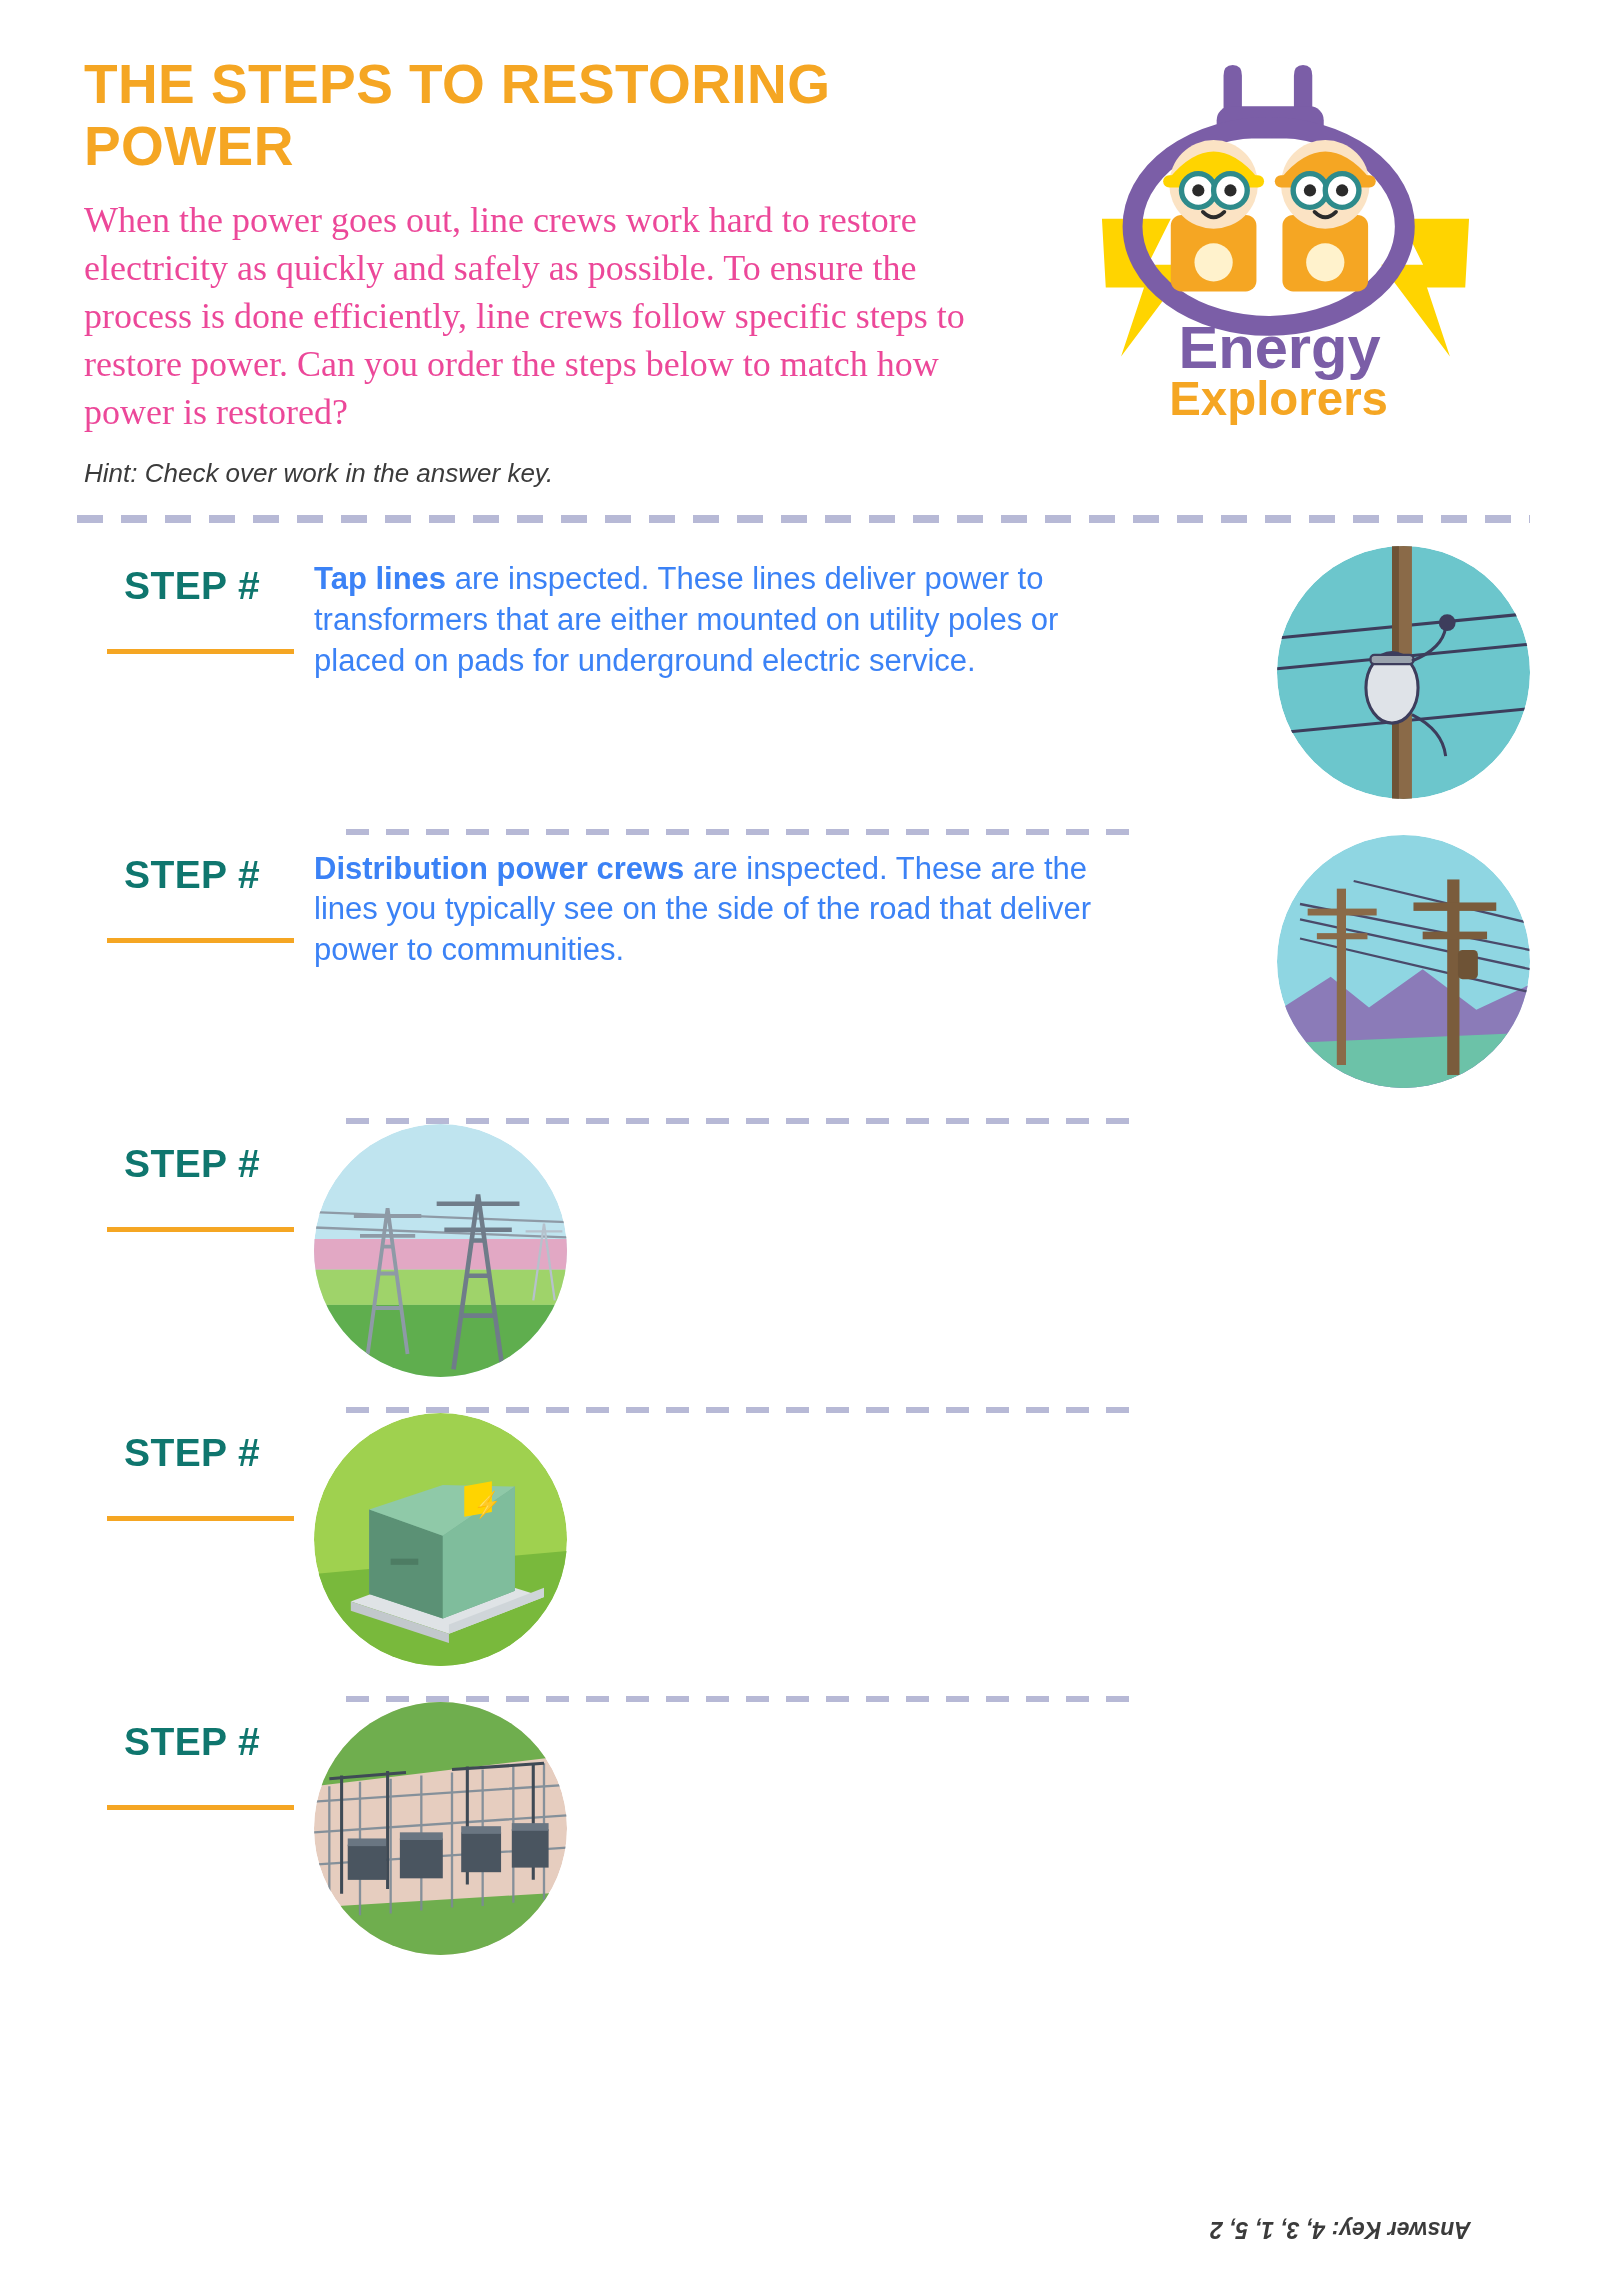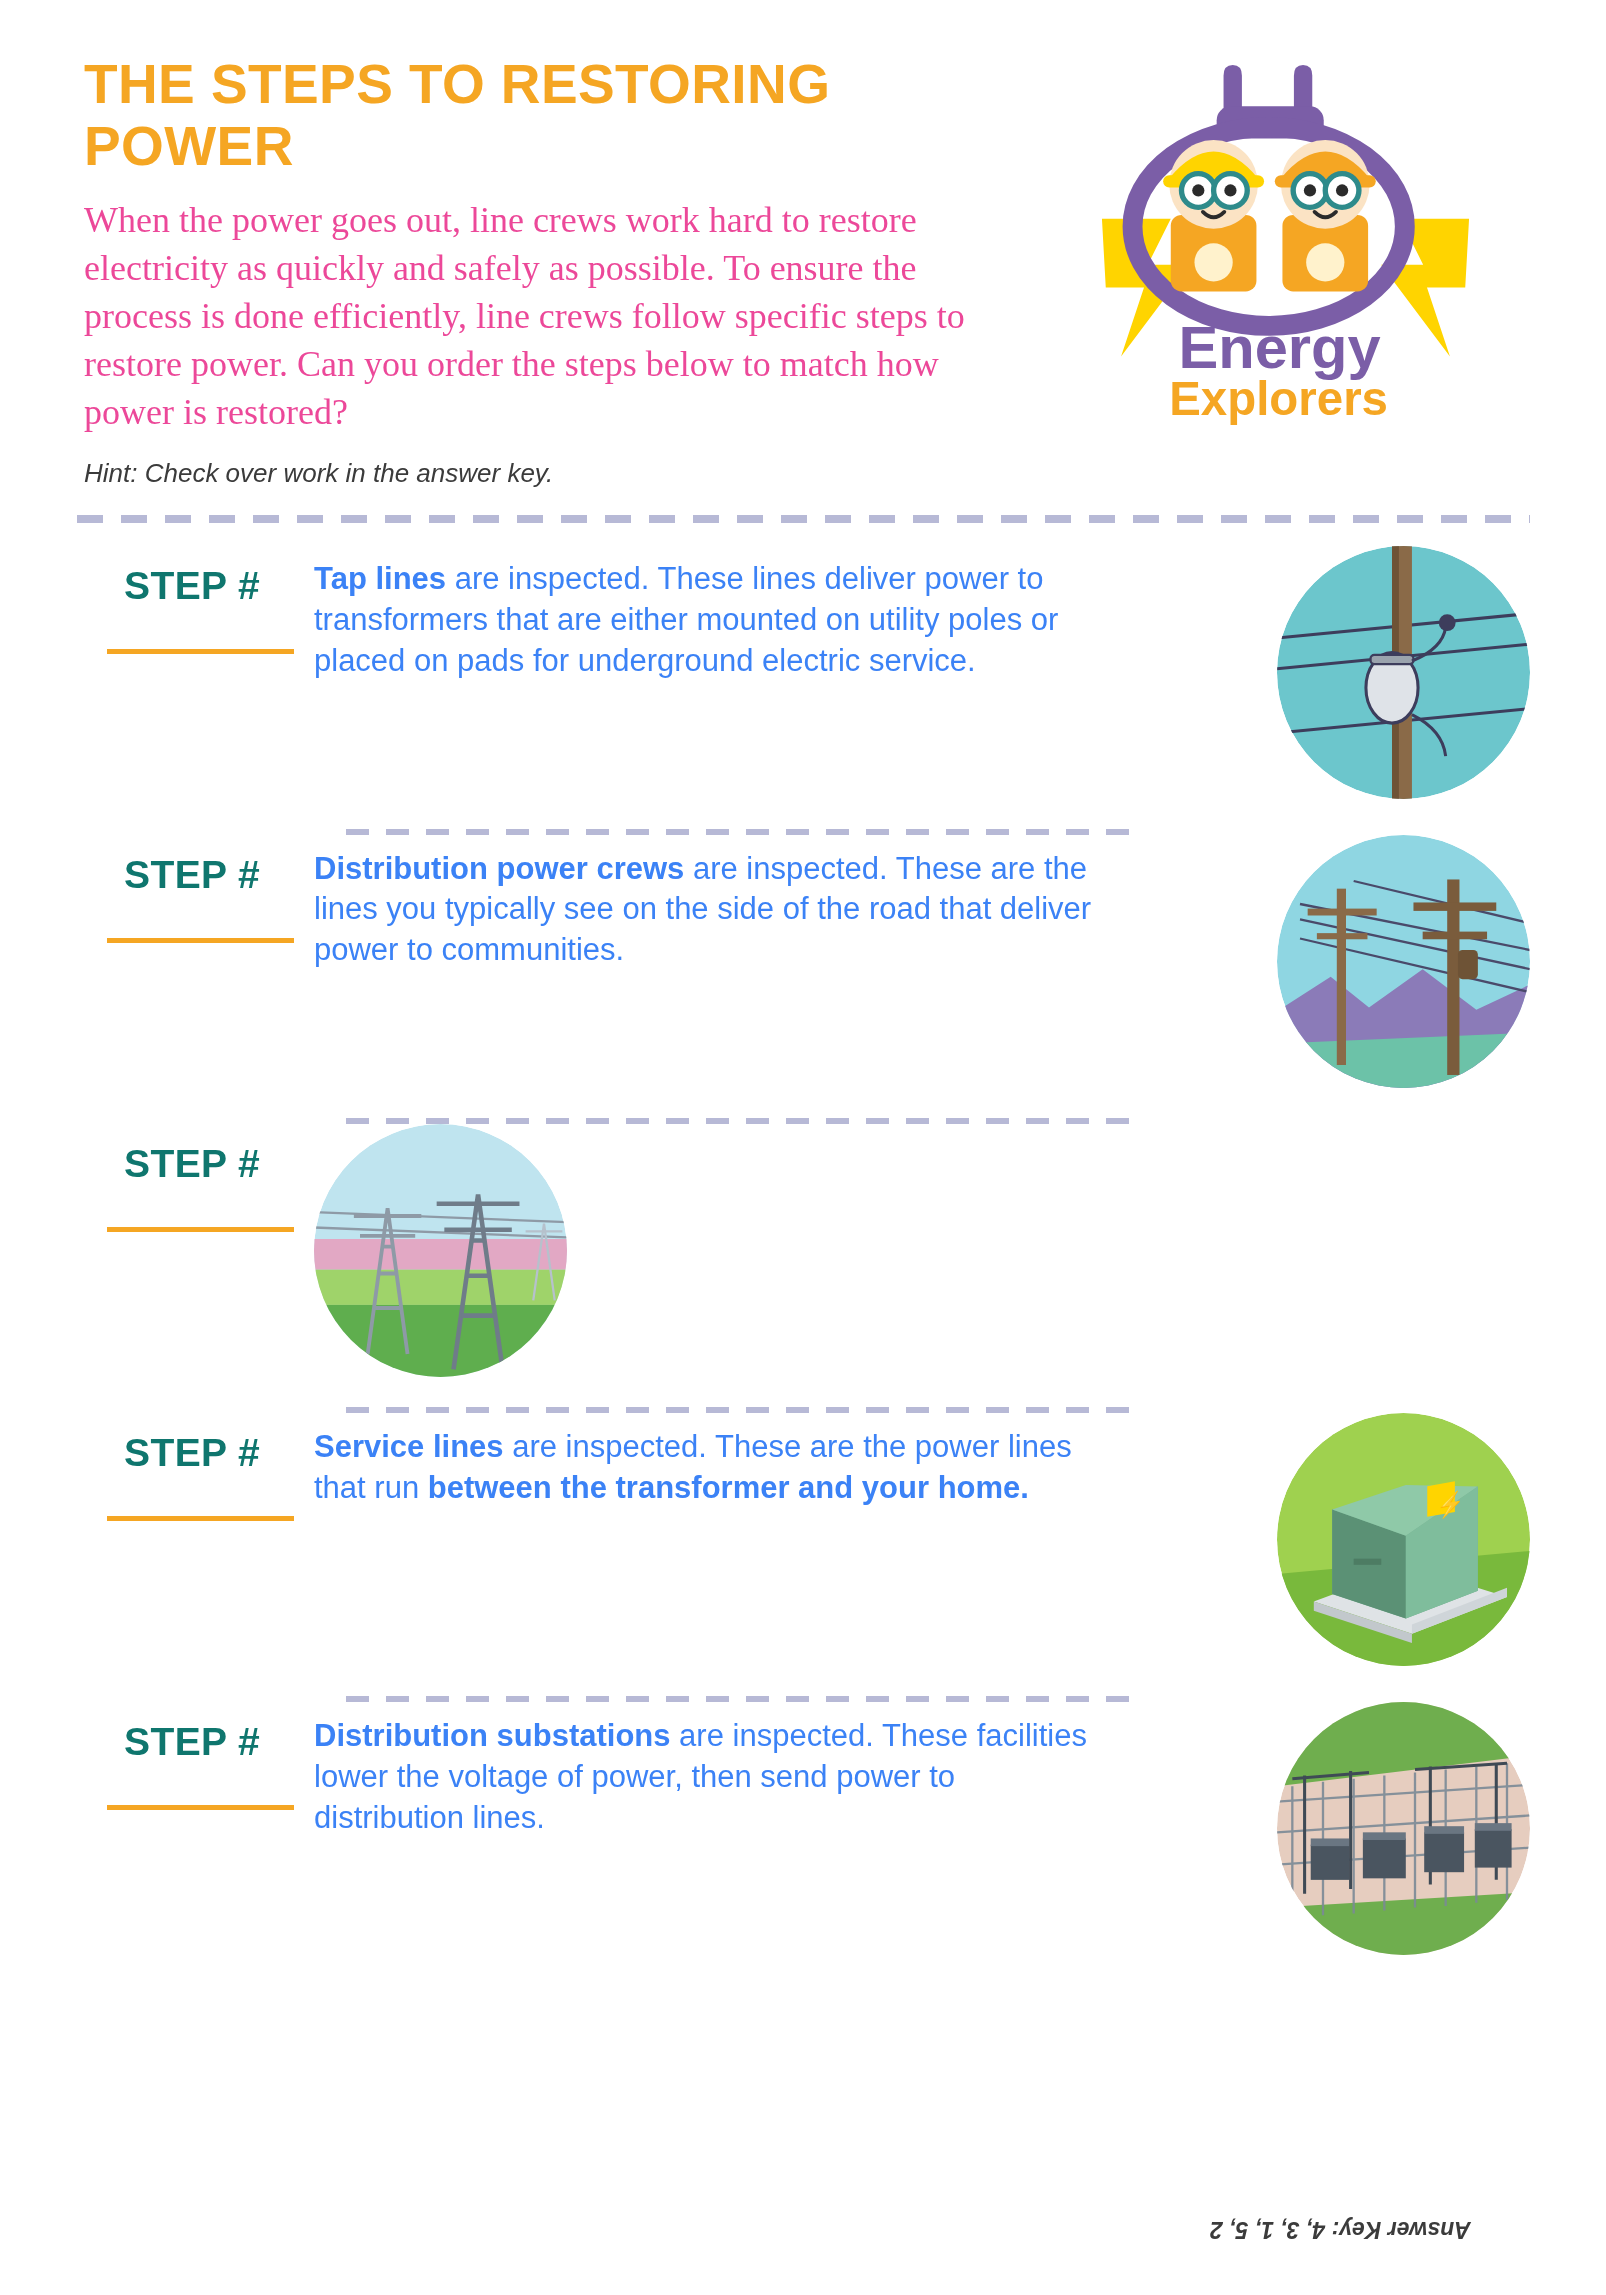--- a/index.html
+++ b/index.html
@@ -316,25 +316,20 @@
       </div>
     </div>
 
     <div class="dashed-inner"></div>
 
     <div class="step-row">
       <div class="step-num">
         <div class="step-label">STEP #</div>
         <div class="step-blank"></div>
       </div>
-      <div class="step-body">
-        <div class="step-text">
-          <b>Service lines</b><span> are inspected. These are the power lines that run </span><b>between the transformer and your home.</b>
-        </div>
-      </div>
       <div class="step-thumb">
         <svg width="253" height="253" viewBox="0 0 330 330" xmlns="http://www.w3.org/2000/svg">
           <circle cx="165" cy="165" r="165" fill="#9fd14f"></circle>
           <path d="M0 210 L330 180 L330 330 L0 330 Z" fill="#79b93c"></path>
           <polygon points="48,246 176,288 300,240 172,200" fill="#dfe3e6"></polygon>
           <polygon points="48,246 176,288 176,300 48,258" fill="#c2c8cc"></polygon>
           <polygon points="176,288 300,240 300,228 176,276" fill="#cfd5d9"></polygon>
           <polygon points="72,126 262,96 262,232 168,268 72,236" fill="#6fa98a"></polygon>
           <polygon points="72,126 168,160 168,268 72,236" fill="#5b9175"></polygon>
           <polygon points="168,160 262,96 262,232 168,268" fill="#7fbd9c"></polygon>
@@ -346,25 +341,20 @@
       </div>
     </div>
 
     <div class="dashed-inner"></div>
 
     <div class="step-row">
       <div class="step-num">
         <div class="step-label">STEP #</div>
         <div class="step-blank"></div>
       </div>
-      <div class="step-body">
-        <div class="step-text">
-          <b>Distribution substations</b><span> are inspected. These facilities lower the voltage of power, then send power to distribution lines.</span>
-        </div>
-      </div>
       <div class="step-thumb">
         <svg width="253" height="253" viewBox="0 0 330 330" xmlns="http://www.w3.org/2000/svg">
           <circle cx="165" cy="165" r="165" fill="#e6cdbf"></circle>
           <path d="M0 0 L330 0 L330 70 L0 110 Z" fill="#6fae4e"></path>
           <path d="M0 268 L330 248 L330 330 L0 330 Z" fill="#6fae4e"></path>
           <g stroke="#7a8a96" stroke-width="3" fill="none" opacity="0.9">
             <path d="M20 110 L20 280 M60 104 L60 278 M100 100 L100 276 M140 96 L140 272 M180 92 L180 268 M220 88 L220 266 M260 84 L260 262 M300 80 L300 258"></path>
             <path d="M0 130 L330 108 M0 170 L330 148 M0 212 L330 190"></path>
           </g>
           <g stroke="#3f4a55" stroke-width="4" fill="none">

